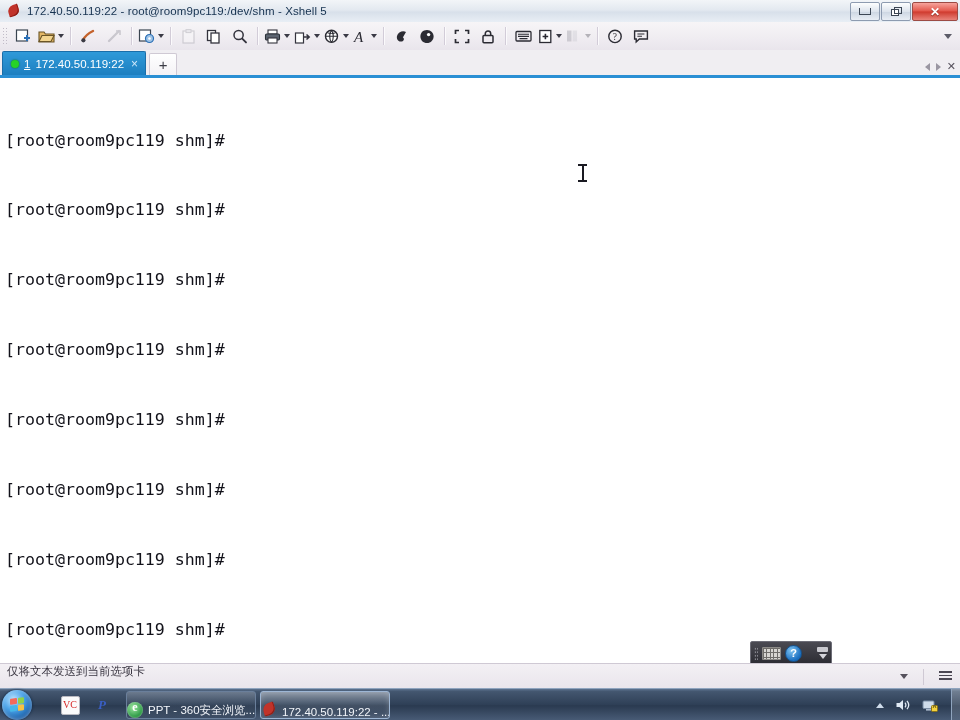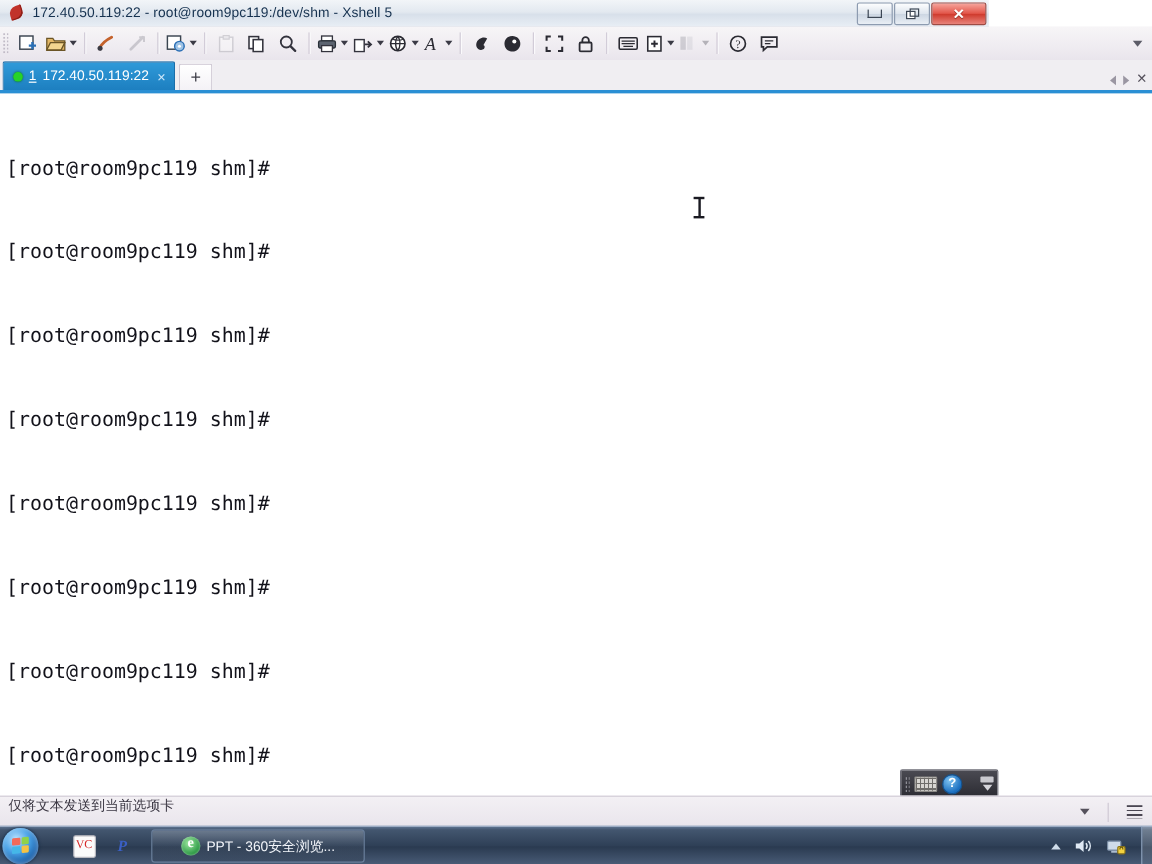--- a/index.html
+++ b/index.html
@@ -6,21 +6,21 @@
   body{
     width:960px;height:720px;overflow:hidden;
     font-family:"Liberation Sans", sans-serif;
     background:#ffffff;
     -webkit-font-smoothing:antialiased;
   }
   #app{position:relative;width:960px;height:720px;}
 
   
   .titlebar{
-    position:absolute;left:0;top:0;width:824px;height:22px;
+    position:absolute;left:0;top:0;width:960px;height:22px;
     background:linear-gradient(to bottom,#f2f5f8 0%,#e3e9f0 45%,#d8e0ea 55%,#e8eef5 100%);
     border-bottom:1px solid #b6c2d2;
     display:flex;align-items:center;
   }
   .tb-icon{width:18px;height:16px;margin-left:5px;position:relative;flex:0 0 auto;}
   .tb-icon .leaf{
     position:absolute;left:3px;top:2px;width:11px;height:11px;
     background:#c1332a;border-radius:60% 10% 55% 10%;
     transform:rotate(-18deg);box-shadow:inset -1px -1px 0 #8d1f17;
   }
@@ -181,21 +181,21 @@
   .startorb .flag i:nth-child(4){background:#f6c243;}
   .ql{display:flex;align-items:center;gap:12px;margin-left:28px;}
   .ql-item{width:20px;height:20px;display:flex;align-items:center;justify-content:center;}
   .ql-vc{width:17px;height:17px;background:#fbfbfb;border:1px solid #b9b9c0;border-radius:2px;
     font-size:10px;font-weight:normal;color:#d62828;line-height:15px;text-align:center;
     font-family:"Liberation Serif",serif;}
   .ql-p{font-size:13px;font-weight:bold;color:#3a5fc4;font-style:italic;
     font-family:"Liberation Serif",serif;}
   .tasks{display:flex;align-items:center;gap:4px;margin-left:14px;}
   .task{
-    height:26px;display:flex;align-items:center;gap:5px;padding:0 24px;
+    height:26px;display:flex;align-items:flex-end;gap:5px;padding:0 0;
     border-radius:3px;border:1px solid #6a7f9b;
     background:linear-gradient(to bottom,rgba(255,255,255,.22),rgba(255,255,255,.05) 48%,rgba(0,0,0,.1));
     color:#f2f5fa;font-size:11.5px;white-space:nowrap;max-width:128px;overflow:hidden;
   }
   .task.active{
     border-color:#9db6d4;
     background:linear-gradient(to bottom,rgba(255,255,255,.38),rgba(255,255,255,.12) 48%,rgba(0,0,0,.06));
     box-shadow:inset 0 0 6px rgba(255,255,255,.22);
   }
   .ti{width:16px;height:16px;flex:0 0 auto;position:relative;}
@@ -478,20 +478,26 @@
       </span>
       <span class="ql-item">
         <span class="ql-p">P</span>
       </span>
     </div>
     <div class="tasks">
       <div class="task">
         <span class="ti ie"></span>
         <span>PPT - 360安全浏览...</span>
       </div>
+      <div class="task active">
+        <span class="ti xshell">
+            <span class="leaf2"></span>
+          </span>
+        <span>172.40.50.119:22 - ...</span>
+      </div>
     </div>
     <div class="tray">
       <span class="tr-caret"></span>
       <span class="tr-spk">
         <svg width="16" height="14" viewBox="0 0 16 14">
             <path d="M1.5 5h3L8 2v10L4.5 9h-3z" fill="#dfe9f4"></path>
             <path d="M10 4.6a4 4 0 0 1 0 4.8M12 2.8a6.6 6.6 0 0 1 0 8.4" fill="none" stroke="#dfe9f4" stroke-width="1.3"></path>
           </svg>
       </span>
       <span class="tr-net">

